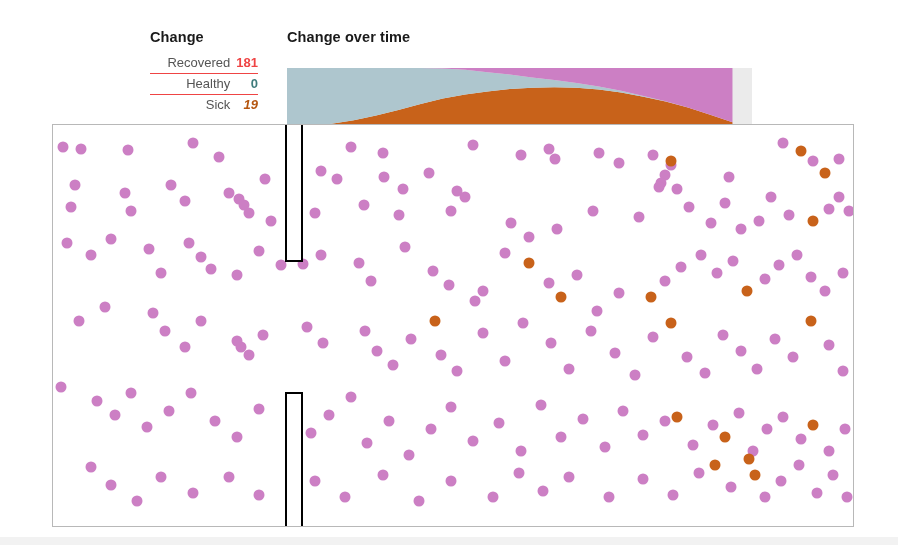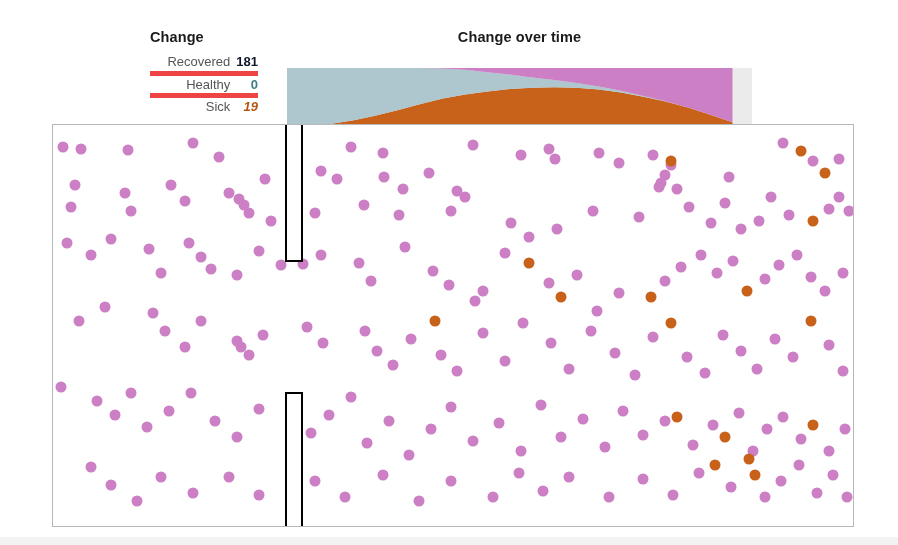--- a/index.html
+++ b/index.html
@@ -47,50 +47,49 @@
     letter-spacing: 0.1px;
   }
   .count-table {
     width: 108px;
     border-collapse: collapse;
   }
   .count-table tr {
     height: 21px;
   }
   .count-table tr + tr td {
-    border-top: 5px solid #ef4444;
+    border-top: 1px solid #ef4444;
   }
   .count-table td {
     font-size: 13px;
     padding: 1px 0 1px 0;
     vertical-align: middle;
   }
   .count-label {
     color: #555555;
     text-align: right;
     white-space: nowrap;
   }
   .count-value {
     text-align: right;
     font-weight: bold;
     font-size: 13.5px;
     white-space: nowrap;
   }
-  .v-recovered { color: #0f172a; }
+  .v-recovered { color: #ef4444; }
   .v-healthy   { color: #3f7c7c; }
   .v-sick      { color: #b5560f; font-style: italic; }
 
   .chart-block {
     position: absolute;
     left: 287px;
     top: 28px;
   }
   .chart-block .block-title {
     margin-bottom: 22px;
-    text-align: center;
   }
   .chart-area {
     position: relative;
     width: 465px;
     height: 60px;
     background: #ebebeb;
     overflow: hidden;
   }
   .chart-area svg {
     display: block;

